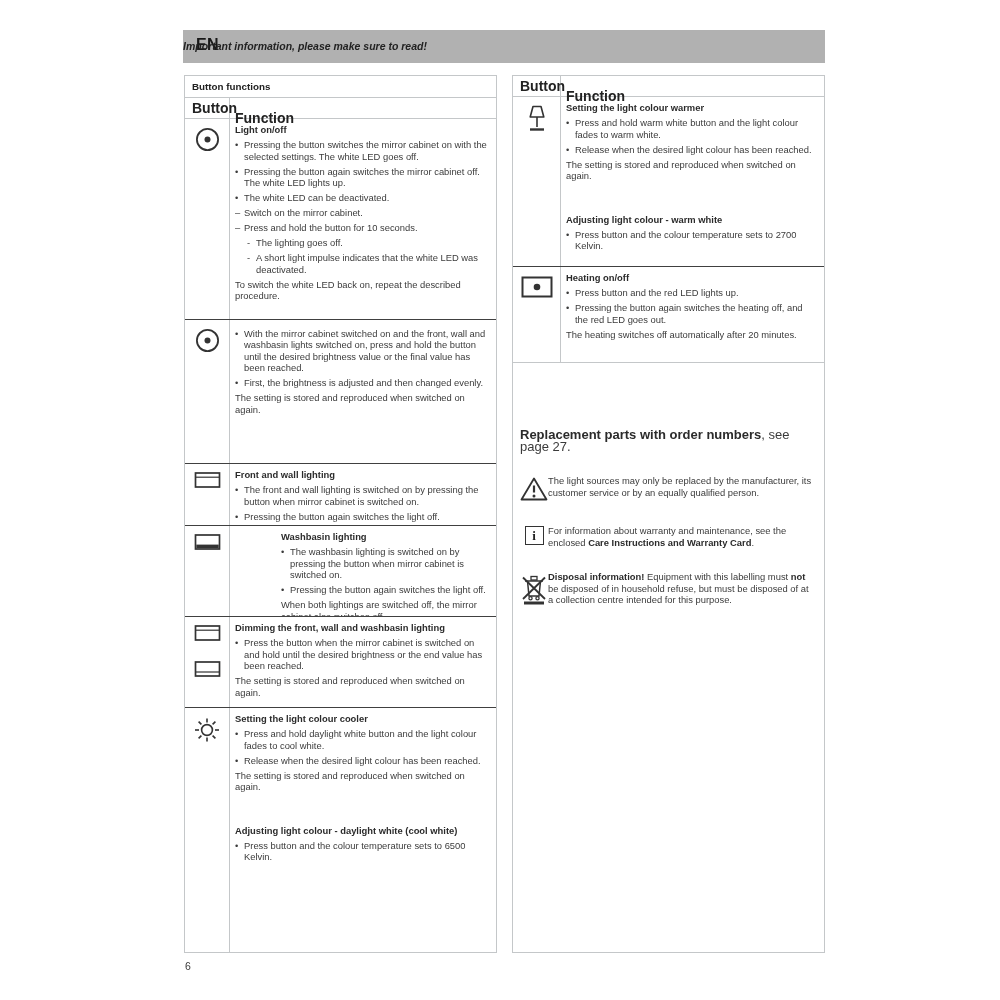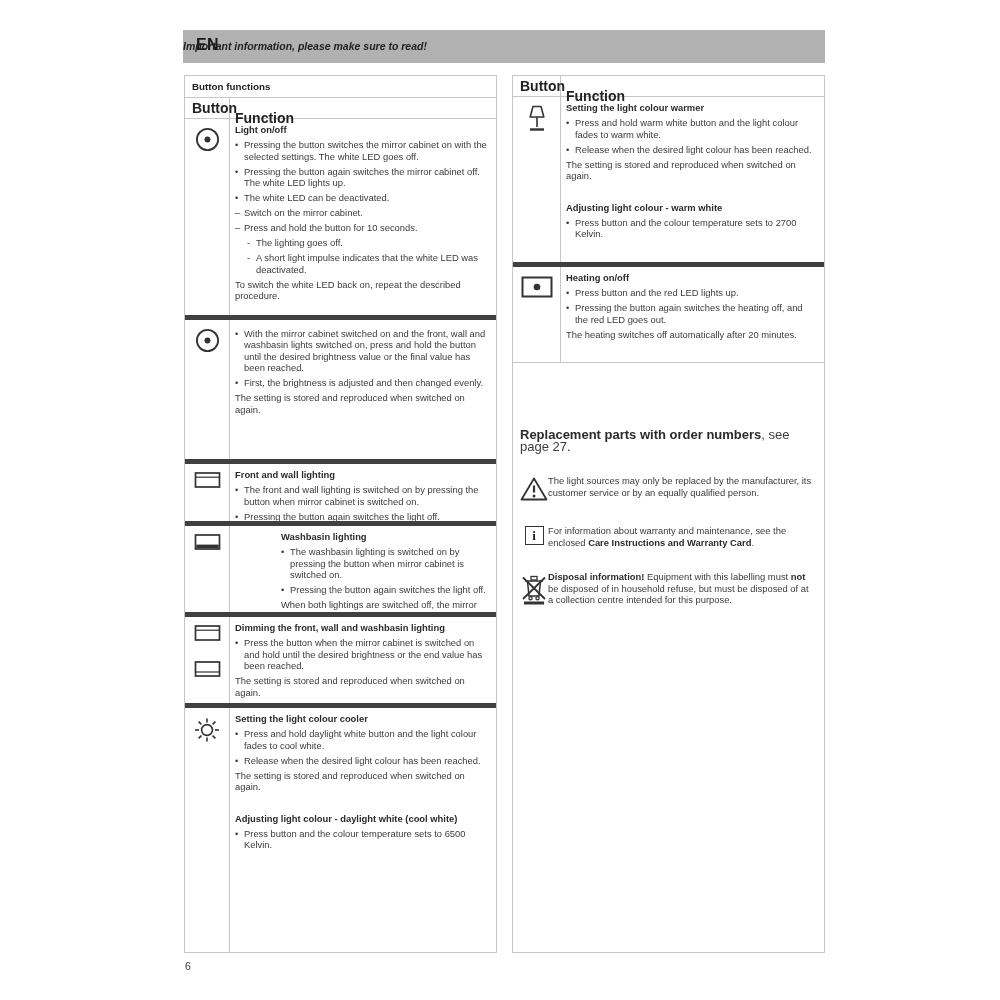--- a/index.html
+++ b/index.html
@@ -9,31 +9,31 @@
   .notice{position:absolute;left:0;top:10px;width:100%;text-align:left;font-size:10.5px;font-weight:bold;color:#222;font-style:italic;}
 
   .tbl{position:absolute;border:1px solid #c4c7c9;box-sizing:border-box;display:flex;flex-direction:column;background:#fff;}
   .tbl.left{left:184px;top:75px;width:313px;height:878px;}
   .tbl.right{left:512px;top:75px;width:313px;height:288px;}
   .t-title{height:22px;border-bottom:1px solid #c4c7c9;display:flex;align-items:center;padding-left:7px;font-size:9.8px;font-weight:bold;color:#222;box-sizing:border-box;flex:none;}
   .t-head{height:21px;border-bottom:1px solid #c4c7c9;display:flex;box-sizing:border-box;flex:none;font-size:14px;font-weight:bold;color:#222;}
   .t-head .cbtn{width:45px;flex:none;border-right:1px solid #c4c7c9;display:flex;align-items:center;padding-left:7px;box-sizing:border-box;}
   .tbl.right .t-head .cbtn{width:48px;}
   .t-head .cfn{flex:1;display:flex;align-items:center;padding-left:5px;margin-top:19px;}
-  .trow{display:flex;border-bottom:5px solid #404040;box-sizing:border-box;flex:none;}
+  .trow{display:flex;border-bottom:1px solid #404040;box-sizing:border-box;flex:none;}
   .trow.last{border-bottom:none;flex:1;}
   .r1{height:201px;} .r2{height:144px;} .r3{height:62px;} .r4{height:91px;gap:46px;} .r5{height:91px;}
   .rr1{height:170px;}
   .icell{width:45px;flex:none;border-right:1px solid #c4c7c9;box-sizing:border-box;display:flex;flex-direction:column;align-items:center;padding-top:7px;gap:18px;}
   .tbl.right .icell{width:48px;}
   .icell.heat{padding-top:9px;}
   .fcell{flex:1;padding:4px 7px 4px 5px;font-size:9.4px;line-height:11.5px;box-sizing:border-box;overflow:hidden;}
   .it{margin-top:3.5px;}
   .it.h{font-weight:bold;color:#2b2b2b;margin-top:1px;}
-  .it.h2{font-weight:bold;color:#2b2b2b;margin-top:20px;}
+  .it.h2{font-weight:bold;color:#2b2b2b;margin-top:32px;}
   .li{display:flex;}
   .li .mk{flex:none;width:9px;}
   .li.sub{margin-left:12px;}
   .icon{display:inline-flex;}
   svg{display:block;}
 
   .notesbox{position:absolute;left:512px;top:363px;width:313px;height:590px;border:1px solid #c4c7c9;border-top:none;box-sizing:border-box;background:#fff;padding:0 7px;}
   .replacement{margin-top:66px;padding-left:0px;font-size:13px;line-height:11.5px;color:#3b3b3b;}
   .replacement b{color:#2b2b2b;}
   .note{display:flex;margin-top:23px;}

